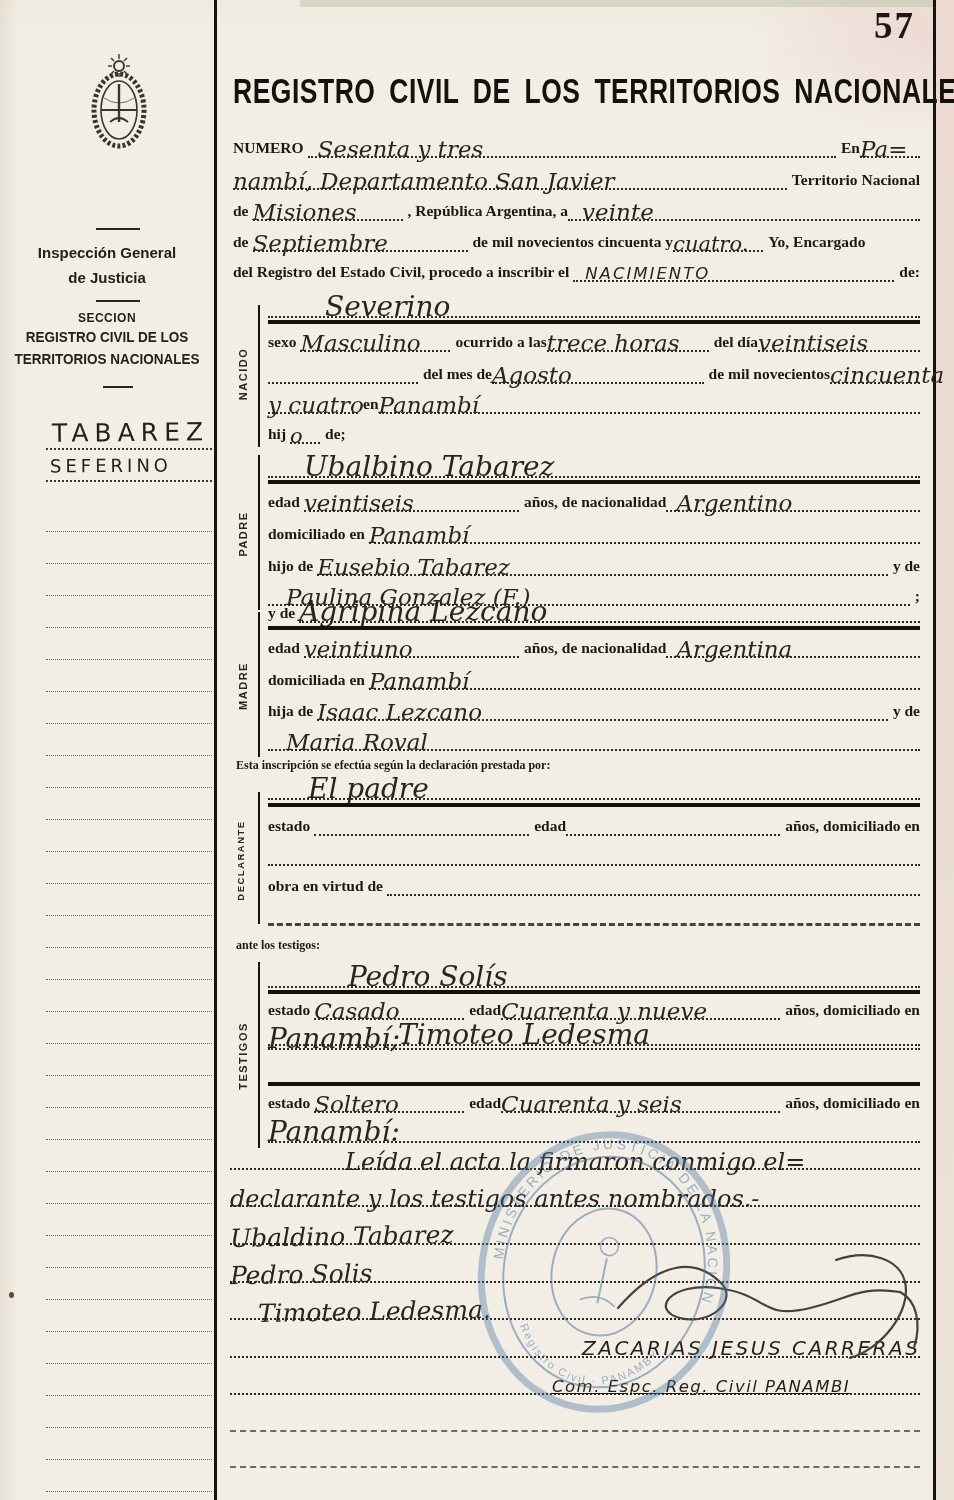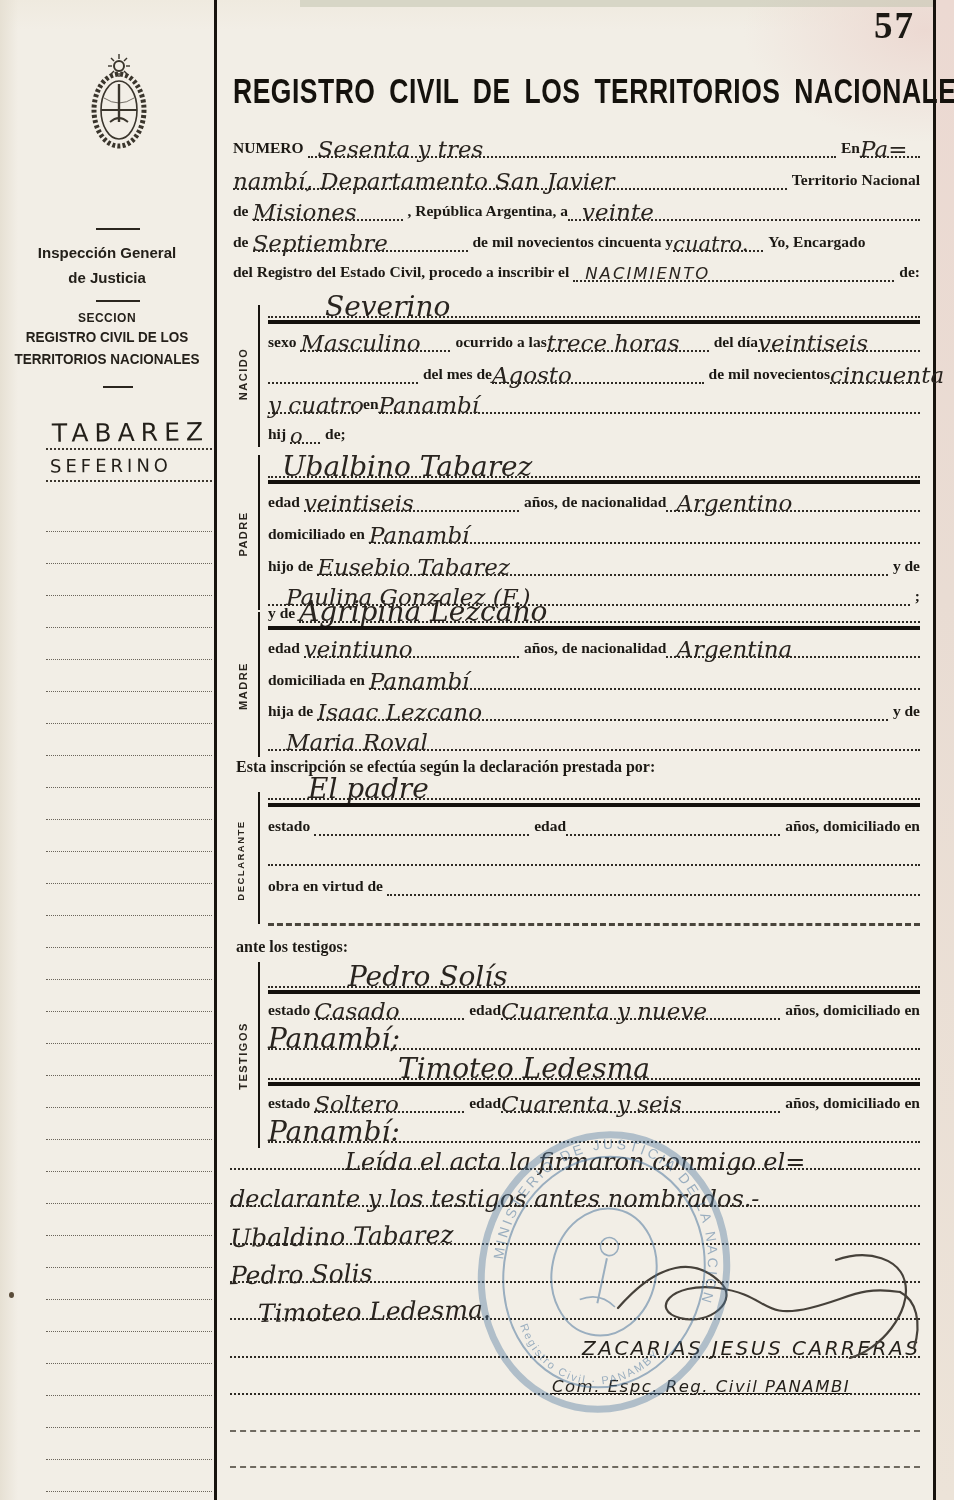--- a/index.html
+++ b/index.html
@@ -45,21 +45,21 @@
   .fill{flex:1;border-bottom:2px dotted #2e2a24;display:flex;align-items:flex-end;min-width:18px;}
   .fw60{flex:0 0 60px;} .fw90{flex:0 0 90px;} .fw150{flex:0 0 150px;align-items:flex-end;} .fw215{flex:0 0 215px;} .fw30{flex:0 0 30px;}
   .hw{font-family:"DejaVu Serif", serif;font-style:italic;white-space:nowrap;color:#29241f;line-height:1;}
   .fill .hw{margin-bottom:-5px;}
   .hw-md{font-size:23px;} .hw-nm{font-size:28px;} .hw-sm{font-size:21px;}
   .bar{position:absolute;left:268px;right:34px;height:4px;background:#14100c;}
   .sec-label{position:absolute;font-family:"Liberation Sans", sans-serif;font-weight:700;
         font-size:11px;letter-spacing:1.5px;color:#2a251e;text-align:center;width:120px;
         transform:rotate(-90deg);transform-origin:center;}
   .sec-line{position:absolute;left:258px;width:2px;background:#17130e;}
-  .free-label{position:absolute;font-weight:700;font-size:16px;white-space:nowrap;}
+  .free-label{position:absolute;font-weight:700;font-size:12px;white-space:nowrap;}
   .dotrow{position:absolute;left:230px;right:34px;height:40px;border-bottom:2px dotted #2e2a24;
         display:flex;align-items:flex-end;}
   .dotrow .hw{margin-bottom:-6px;}
   .dotrow.faint{border-bottom:2px dashed #6f6a60;}
   .heavyrow{position:absolute;left:268px;right:34px;border-bottom:3px dashed #4a453c;}
   .hw-cl{font-size:24px;} .sig{font-size:25px;transform:rotate(-1deg);}
   .hc-sign{font-size:20px;letter-spacing:2.5px;font-style:italic;margin-bottom:-4px;}
   .hc-sign2{font-size:16.5px;letter-spacing:1.5px;font-style:italic;margin-bottom:-3px;}
   .hc-acto{font-family:"DejaVu Sans", sans-serif;font-size:16.5px;letter-spacing:2px;font-style:italic;margin-bottom:-3px;color:#29241f;}
   .stamp{position:absolute;left:468px;top:1126px;opacity:.52;transform:rotate(12deg);}
@@ -248,21 +248,21 @@
         <span class="hw hw-sm">o</span>
       </span>
     <span class="lbl lbl-after">de;</span>
     <span style="flex:1;"></span>
   </div>
 
   <div class="sec-label" style="left:183px;top:528px;">PADRE</div>
   <div class="sec-line" style="top:455px;height:155px;"></div>
   <div class="srow" style="top:444px;">
     <span class="fill">
-        <span class="hw hw-nm" style="margin-left:14px;">Ubalbino Tabarez</span>
+        <span class="hw hw-nm" style="margin-left:36px;">Ubalbino Tabarez</span>
       </span>
   </div>
   <div class="bar" style="top:480px;"></div>
   <div class="srow" style="top:478px;">
     <span class="lbl">edad</span>
     <span class="fill fw215">
         <span class="hw hw-md">veintiseis</span>
       </span>
     <span class="lbl lbl-after">años, de nacionalidad</span>
     <span class="fill">
@@ -371,21 +371,21 @@
     <span class="fill">
         <span class="hw hw-md">Cuarenta y nueve</span>
       </span>
     <span class="lbl lbl-after">años, domiciliado en</span>
   </div>
   <div class="srow" style="top:1016px;">
     <span class="fill">
         <span class="hw hw-nm">Panambí;</span>
       </span>
   </div>
-  <div class="srow" style="top:1046px;text-align:right;">
+  <div class="srow" style="top:1012px;text-align:right;">
     <span class="fill">
         <span class="hw hw-nm" style="margin-left:130px;">Timoteo Ledesma</span>
       </span>
   </div>
   <div class="bar" style="top:1082px;"></div>
   <div class="srow" style="top:1079px;">
     <span class="lbl">estado</span>
     <span class="fill fw150">
         <span class="hw hw-md">Soltero</span>
       </span>

